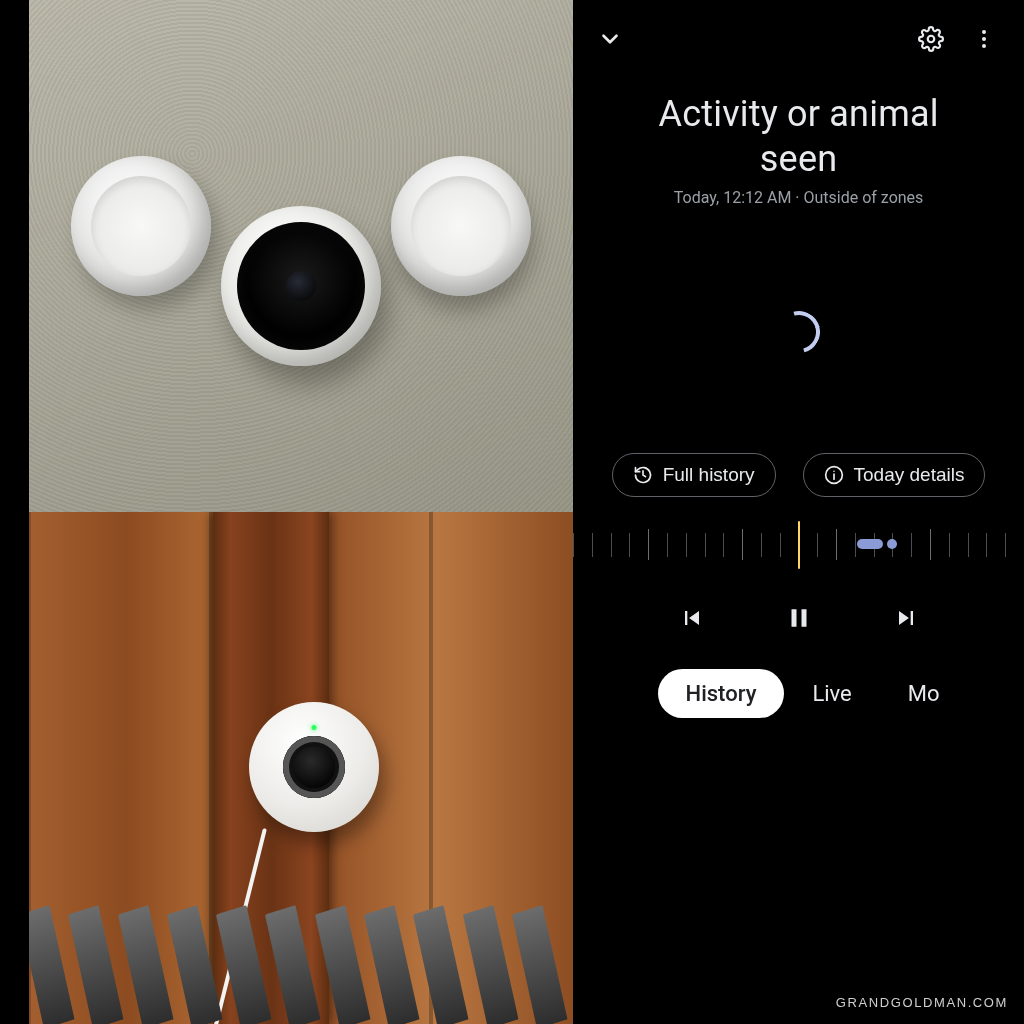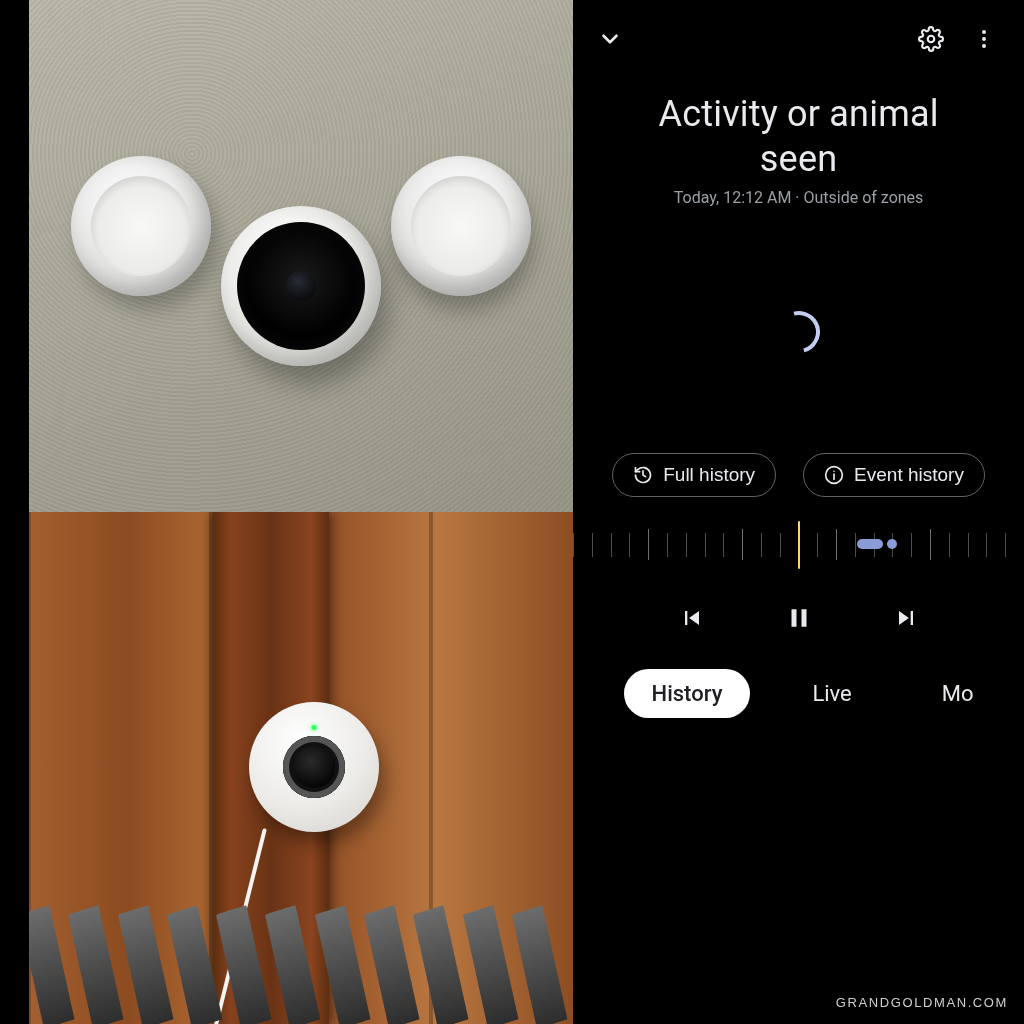--- a/index.html
+++ b/index.html
@@ -276,21 +276,20 @@
     display: flex;
     align-items: center;
     justify-content: center;
     gap: 78px;
     padding: 10px 0 28px;
   }
   .bottom-tabs {
     display: flex;
     align-items: flex-end;
     justify-content: center;
-    gap: 34px;
     padding: 8px 0 28px;
   }
   .tab {
     font-size: 22px;
     color: #e8eaed;
     padding: 12px 28px;
     border-radius: 999px;
     cursor: pointer;
   }
   .tab.selected {
@@ -394,21 +393,21 @@
             <polyline points="12 7 12 12 15 14"></polyline>
           </svg>
         <span>Full history</span>
       </button>
       <button class="chip">
         <svg width="20" height="20" viewBox="0 0 24 24" fill="none" stroke="currentColor" stroke-width="2" stroke-linecap="round" stroke-linejoin="round">
             <circle cx="12" cy="12" r="10"></circle>
             <line x1="12" y1="11" x2="12" y2="17"></line>
             <circle cx="12" cy="7.5" r="1" fill="currentColor" stroke="none"></circle>
           </svg>
-        <span>Event history</span>
+        <span>Today details</span>
       </button>
     </div>
 
 
     <div class="timeline">
       <div class="ticks">
         <div class="tick"></div>
           <div class="tick"></div>
           <div class="tick"></div>
           <div class="tick"></div>

